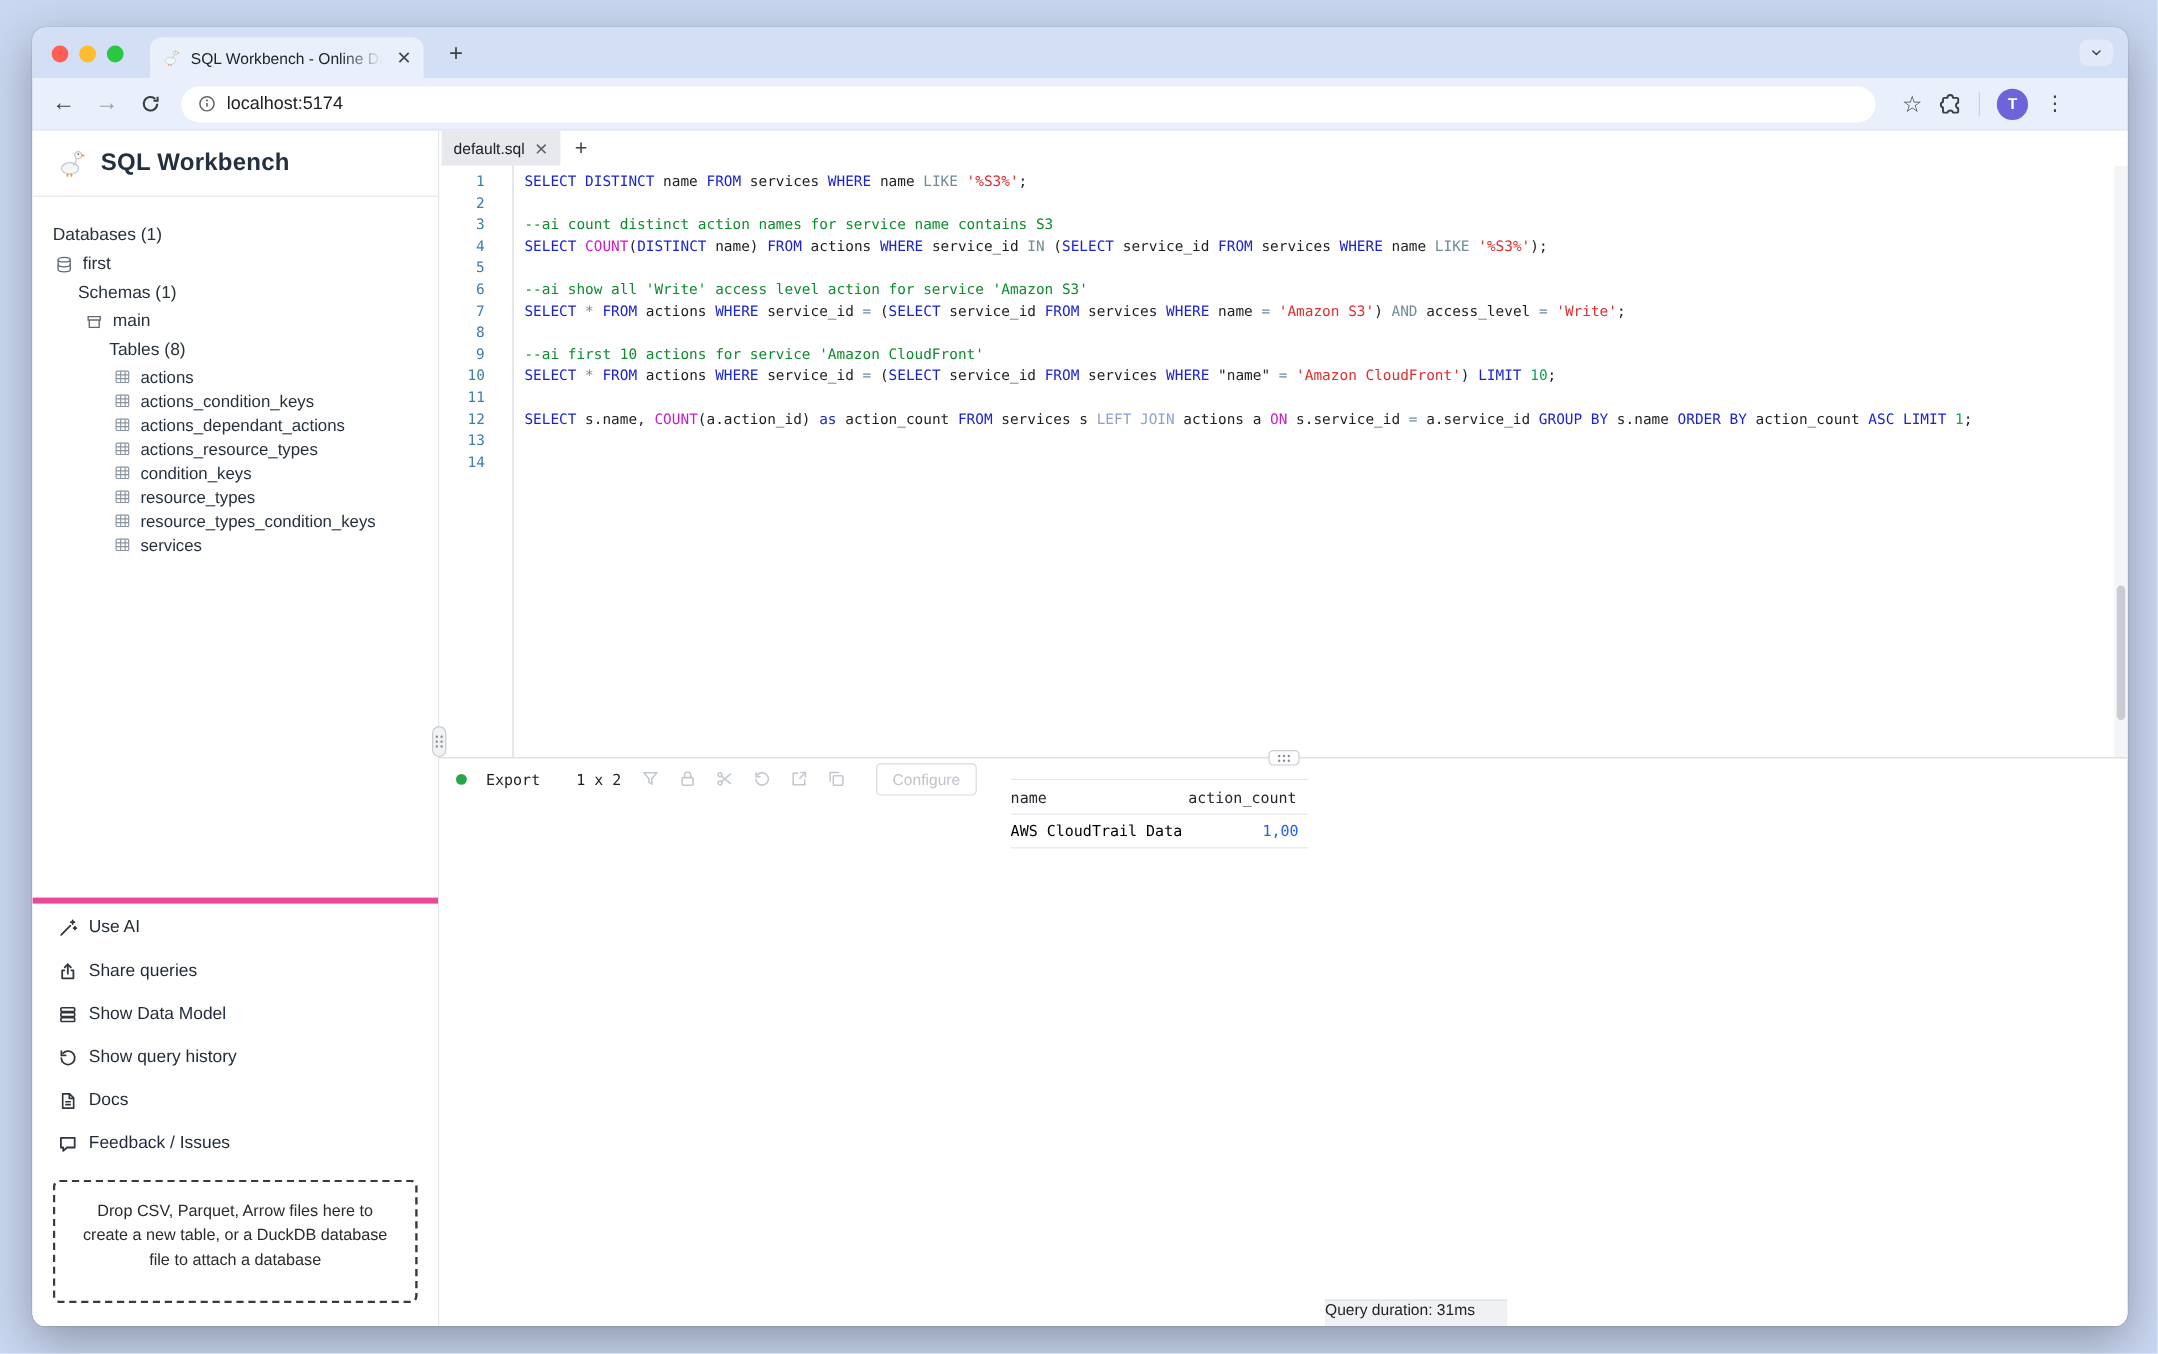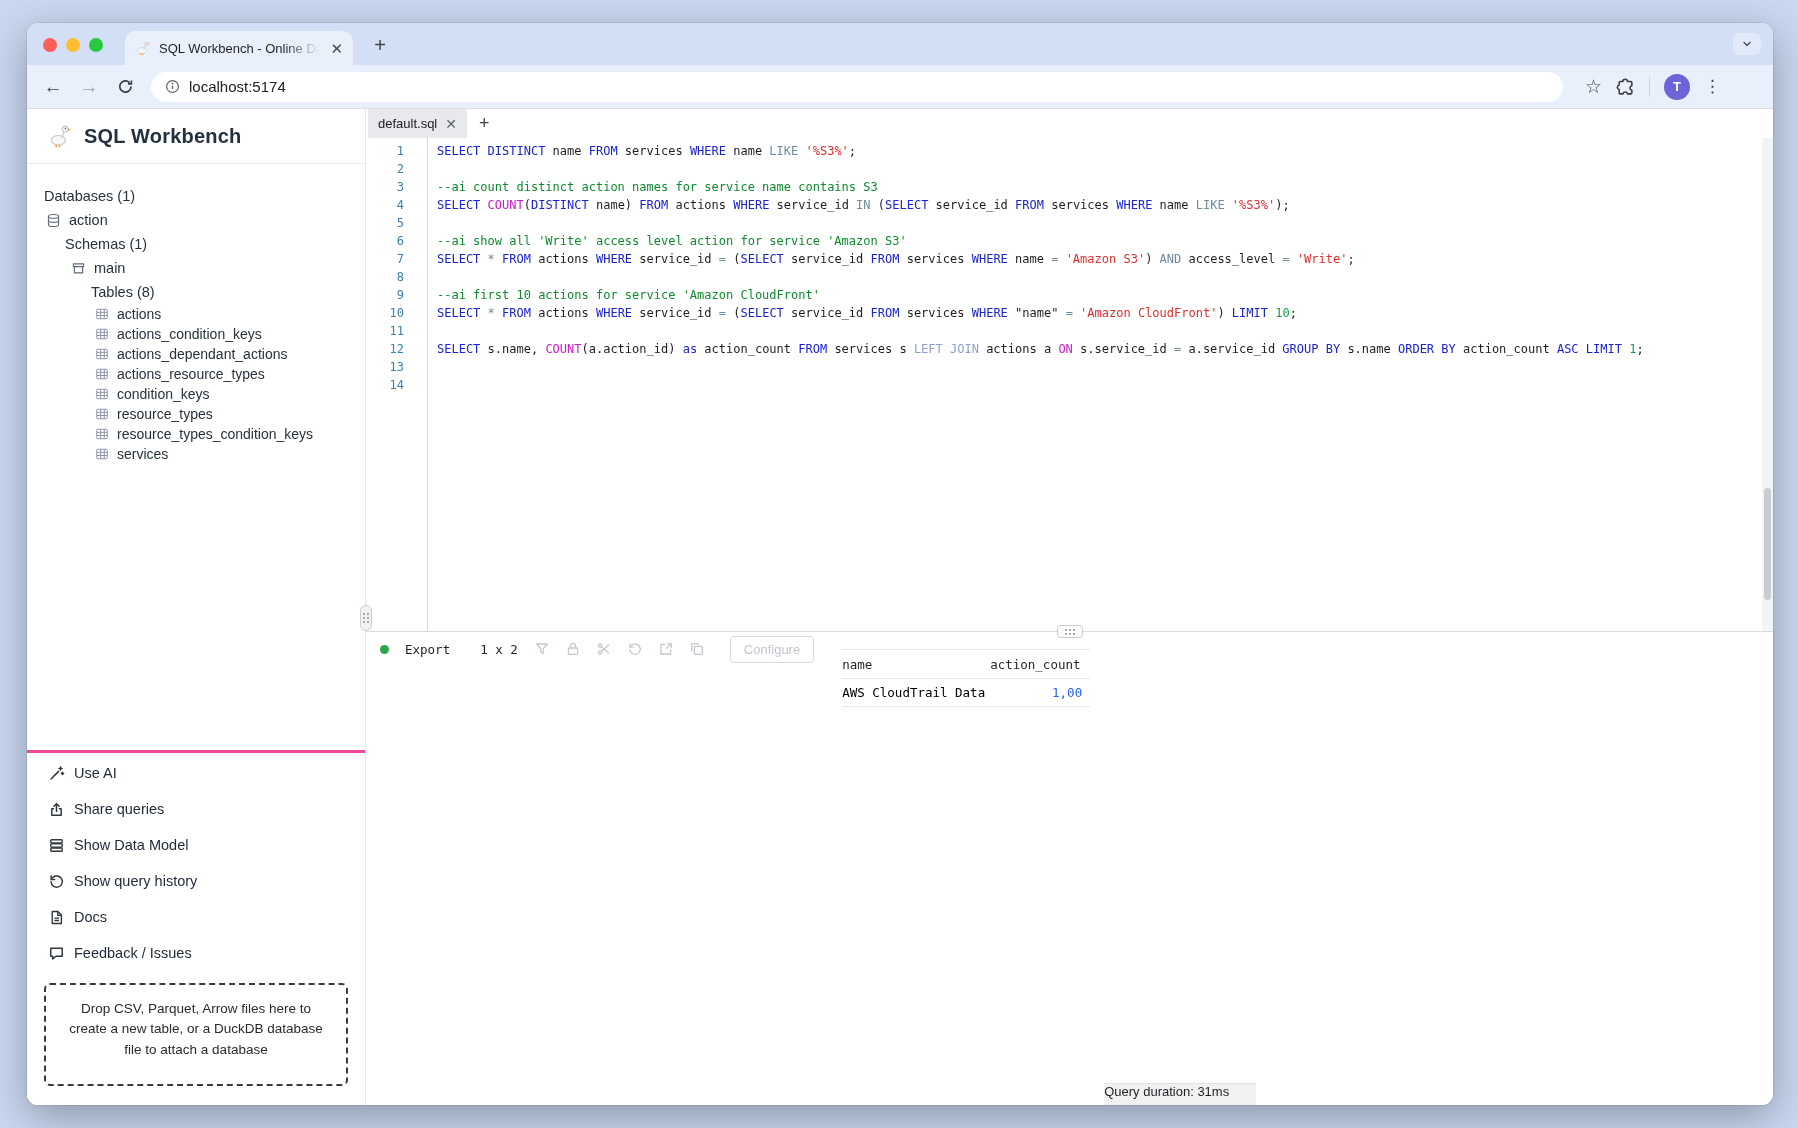--- a/index.html
+++ b/index.html
@@ -41,21 +41,21 @@
   .app { flex:1; display:flex; background:#fff; position:relative; min-height:0; }
 
   .sidebar { width:339px; flex:none; border-right:1px solid #e2e5e9; display:flex; flex-direction:column; background:#fff; }
   .sb-header { height:55px; flex:none; border-bottom:1px solid #e4e6ea; display:flex; align-items:center; padding-left:20px; gap:11px; }
   .sb-title { font-size:20px; font-weight:700; color:#22303f; letter-spacing:.2px; }
   .tree { padding-top:20px; font-size:14.5px; color:#27313d; }
   .trow { height:24px; display:flex; align-items:center; gap:8px; }
   .trow.tbl { height:20px; font-size:14px; }
   .pl1{padding-left:17px;} .pl2{padding-left:19px;} .pl3{padding-left:38px;}
   .pl4{padding-left:44px;} .pl5{padding-left:64px;} .pl6{padding-left:68px;}
-  .sb-menu { margin-top:auto; border-top:3px solid #ec4899; padding-top:2px; flex:none; }
+  .sb-menu { margin-top:auto; border-top:5px solid #ec4899; padding-top:2px; flex:none; }
   .mrow { height:36px; display:flex; align-items:center; gap:9px; padding-left:21px;
     font-size:14.5px; font-weight:500; color:#1f2937; }
   .dropzone { margin:12px 17px 0; height:103px; border:2px dashed #3a3a3a; border-radius:6px;
     padding:14px 18px; text-align:center; font-size:13.5px; line-height:1.5; color:#2b2b2b; flex:none; }
   .sb-grip { position:absolute; left:333px; top:496px; width:12px; height:26px; background:#f1f2f4;
     border:1px solid #c9ccd1; border-radius:6px; z-index:5; display:flex; align-items:center; justify-content:center; }
   .dotgrid-v { width:2px; height:2px; background:#878d96; border-radius:50%;
     box-shadow:4px 0 0 #878d96, 0 4px 0 #878d96, 4px 4px 0 #878d96, 0 8px 0 #878d96, 4px 8px 0 #878d96;
     transform:translate(-2px,-4px); }
 
@@ -189,21 +189,21 @@
       <div class="tree">
         <div class="trow pl1">
           <span>Databases (1)</span>
         </div>
         <div class="trow pl2">
           <svg width="15" height="15" viewBox="0 0 16 16">
             <ellipse cx="8" cy="3.6" rx="5.4" ry="2" fill="none" stroke="#5f6b7a" stroke-width="1.2"></ellipse>
             <path d="M2.6 3.6v8.8c0 1.1 2.4 2 5.4 2s5.4-.9 5.4-2V3.6" fill="none" stroke="#5f6b7a" stroke-width="1.2"></path>
             <path d="M2.6 8c0 1.1 2.4 2 5.4 2s5.4-.9 5.4-2" fill="none" stroke="#5f6b7a" stroke-width="1.2"></path>
           </svg>
-          <span>action</span>
+          <span>first</span>
         </div>
         <div class="trow pl3">
           <span>Schemas (1)</span>
         </div>
         <div class="trow pl4">
           <svg width="15" height="15" viewBox="0 0 16 16">
             <path d="M2.6 3h10.8v3H2.6z" fill="none" stroke="#5f6b7a" stroke-width="1.2"></path>
             <path d="M3.6 6v6.6h8.8V6" fill="none" stroke="#5f6b7a" stroke-width="1.2"></path>
           </svg>
           <span>main</span>

